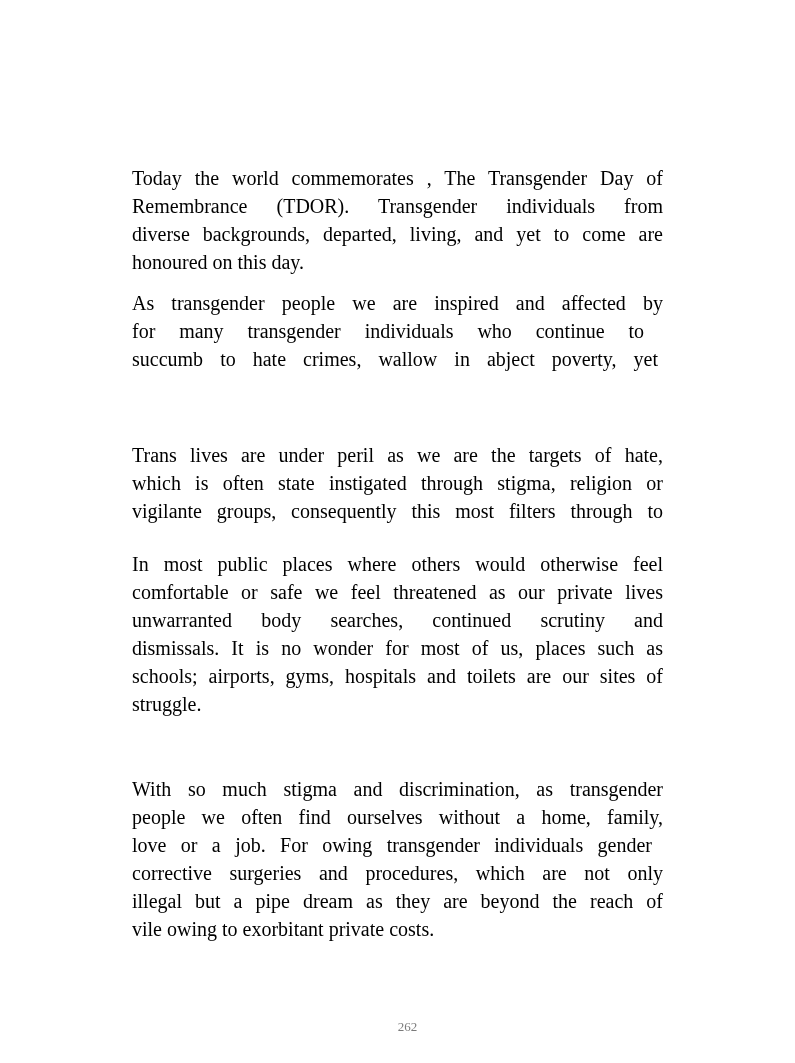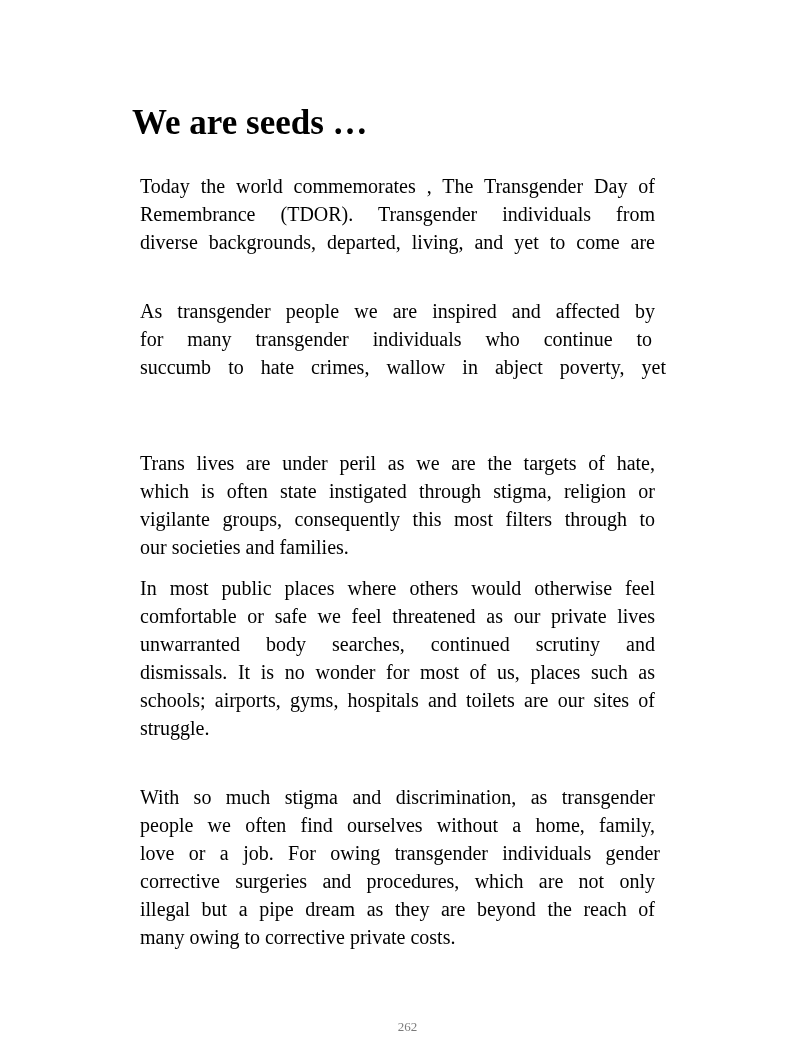--- a/index.html
+++ b/index.html
@@ -33,21 +33,21 @@
       font-size: 35px;
       line-height: 46px;
       white-space: nowrap;
     }
     .body-text {
       position: absolute;
       left: 132px;
       width: 531px;
     }
     .para {
-      margin: 8px;
+      margin: 0;
       font-size: 20px;
       line-height: 28px;
     }
     .line {
       display: block;
       text-align: justify;
       text-align-last: justify;
       white-space: normal;
       height: 28px;
       overflow: visible;
@@ -65,64 +65,63 @@
       text-align: center;
       font-size: 13px;
       color: #7a7a7a;
     }
   </style>
 </head>
 <body>
 
 <div class="page">
 
-  <h1 class="title">We are seeds …</h1>
 
   <div class="body-text" style="top:164px;">
     <p class="para">
       <span class="line">Today the world commemorates , The Transgender Day of</span>
       <span class="line">Remembrance (TDOR). Transgender individuals from</span>
       <span class="line">diverse backgrounds,  departed, living, and yet to come are</span>
+      <span class="line last">honoured on this day.</span>
     </p>
   </div>
 
   <div class="body-text" style="top:289px;">
     <p class="para">
       <span class="line">As transgender people we are inspired and affected by</span>
       <span class="line" style="width:512px;">for many transgender individuals who continue to</span>
       <span class="line" style="width:526px;">succumb to hate crimes, wallow in abject poverty,  yet</span>
     </p>
   </div>
 
   <div class="body-text" style="top:441px;">
     <p class="para">
       <span class="line">Trans lives are under peril as we are the targets of hate,</span>
       <span class="line">which is often state instigated through stigma, religion or</span>
       <span class="line">vigilante groups, consequently this most filters through to</span>
-      <span class="line last">our societies and families.</span>
     </p>
   </div>
 
-  <div class="body-text" style="top:566px;">
+  <div class="body-text" style="top:550px;">
     <p class="para">
       <span class="line">In most public places where others would otherwise feel</span>
       <span class="line">comfortable or safe we feel threatened as our private lives</span>
       <span class="line">unwarranted body searches, continued scrutiny and</span>
       <span class="line">dismissals. It is no wonder for most of us, places such as</span>
       <span class="line">schools; airports, gyms, hospitals and toilets are our sites of</span>
       <span class="line last">struggle.</span>
     </p>
   </div>
 
   <div class="body-text" style="top:775px;">
     <p class="para">
       <span class="line">With so much stigma and discrimination, as transgender</span>
       <span class="line">people we often find ourselves without a home, family,</span>
       <span class="line" style="width:520px;">love or a job. For owing transgender individuals  gender</span>
       <span class="line">corrective surgeries and procedures, which are not only</span>
       <span class="line">illegal but a pipe dream as they are beyond the reach of</span>
-      <span class="line last">many owing to corrective private costs.</span>
+      <span class="line last">vile owing to exorbitant private costs.</span>
     </p>
   </div>
 
   <div class="page-number">262</div>
 
 </div>
 
 </body></html>

